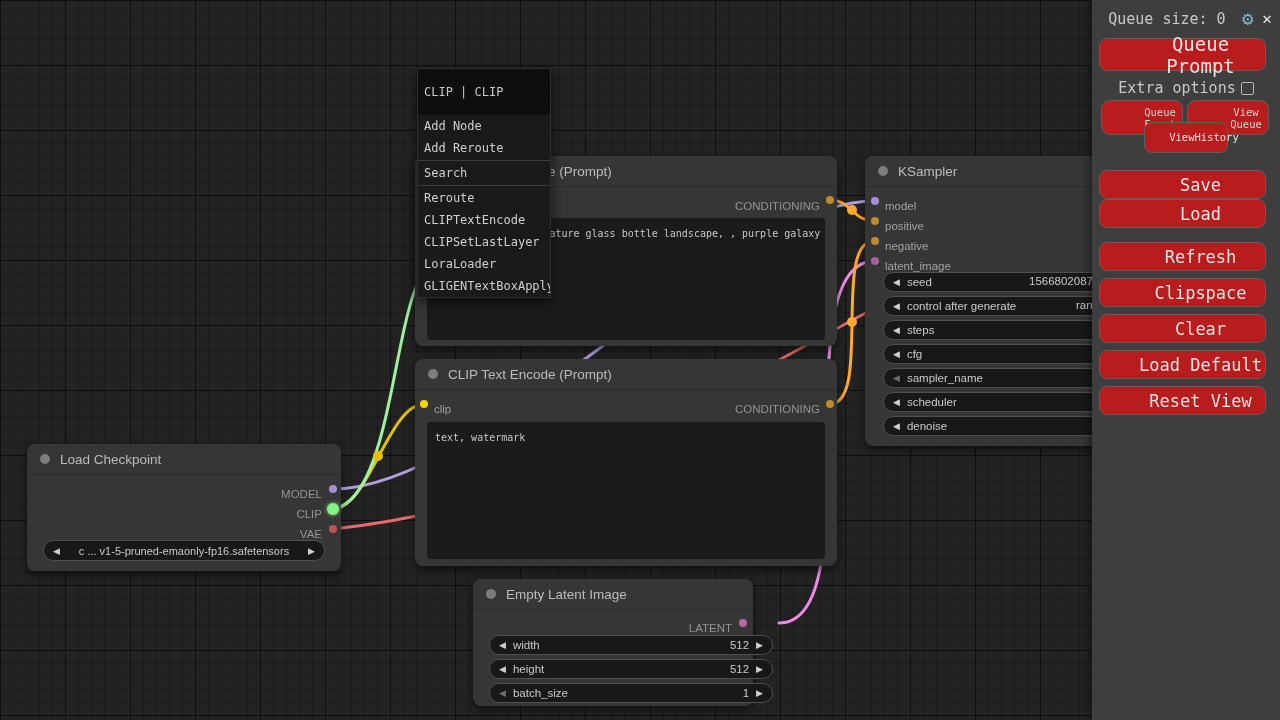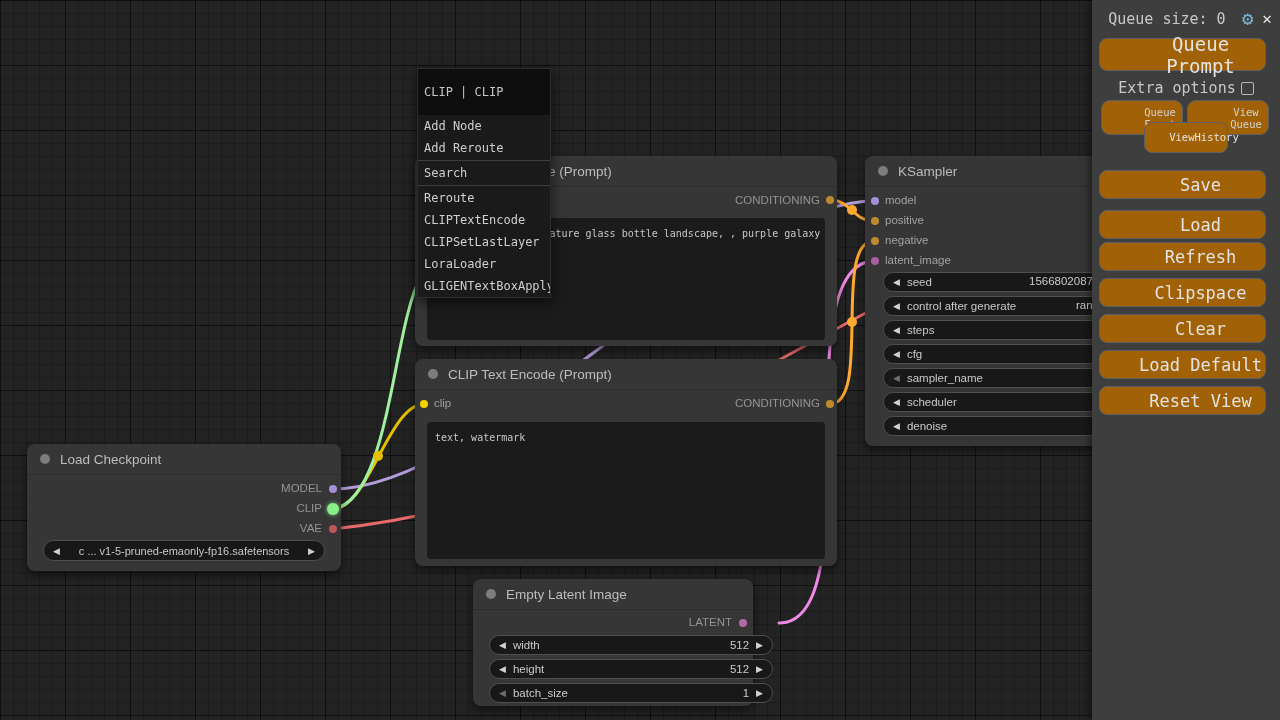--- a/index.html
+++ b/index.html
@@ -16,21 +16,21 @@
   .links{position:absolute;left:0;top:0;}
   
   .node{position:absolute;background:#363636;border-radius:8px;
     box-shadow:0 4px 10px rgba(0,0,0,.55);color:#b9b9b9;}
   .node-header{height:30px;display:flex;align-items:center;gap:10px;
     padding:0 13px;font-size:13.5px;color:#bcbcbc;
     border-bottom:1px solid #2c2c2c;white-space:nowrap;overflow:hidden;}
   .title-dot{flex:0 0 auto;width:10px;height:10px;border-radius:50%;background:#7d7d7d;}
   .dot{position:absolute;width:8px;height:8px;border-radius:50%;}
   .dot.big{width:12px;height:12px;box-shadow:0 0 4px rgba(140,240,140,.8);}
-  .slot-label{position:absolute;font-size:11.5px;color:#949494;white-space:nowrap;}
+  .slot-label{position:absolute;font-size:11.5px;color:#949494;white-space:nowrap;margin-top:6px;}
   .slot-label.in{color:#a2a2a2;}
   .textbox{position:absolute;background:#1b1b1b;border-radius:4px;
     padding:10px 8px;font-family:"DejaVu Sans Mono",monospace;font-size:10px;
     color:#c7c7c7;white-space:nowrap;overflow:hidden;box-sizing:border-box;}
   .widget{position:absolute;height:20px;background:#181818;
     border:1px solid #4f4f4f;border-radius:11px;display:flex;align-items:center;
     gap:7px;padding:0 9px;box-sizing:border-box;font-size:11.5px;color:#c9c9c9;
     white-space:nowrap;}
   .widget .arr{font-size:9px;color:#d2d2d2;flex:0 0 auto;}
   .widget .arr.muted{color:#6e6e6e;}
@@ -48,21 +48,21 @@
   .ctx-sep{height:1px;background:#3c3c3c;margin:1px 0;}
   
   .sidebar{position:absolute;left:1092px;top:0;width:188px;height:720px;
     background:#3e3e3e;font-family:"DejaVu Sans Mono",monospace;
     box-shadow:-3px 0 8px rgba(0,0,0,.45);}
   .sb-row1{position:absolute;left:9px;right:8px;top:9px;display:flex;
     align-items:center;gap:9px;}
   .sb-queue-label{flex:1;font-size:15px;color:#c8c8c8;text-align:center;}
   .sb-gear{font-size:19px;color:#7fb2cf;line-height:1;}
   .sb-close{font-size:16px;color:#e6e6e6;font-weight:bold;line-height:1;}
-  .sb-btn{position:absolute;background:#a16207;border:1px solid #5f5f5f;
+  .sb-btn{position:absolute;background:#b91c1c;border:1px solid #5f5f5f;
     border-radius:8px;color:#e3e3e3;display:flex;align-items:center;
     justify-content:center;box-sizing:border-box;text-align:center;padding-left:36px;}
   .sb-queue-prompt{left:7px;width:167px;top:38px;height:33px;font-size:19px;}
   .sb-extra{position:absolute;left:0;right:0;top:79px;display:flex;
     align-items:center;justify-content:center;gap:5px;font-size:15px;color:#c8c8c8;}
   .sb-checkbox{width:13px;height:13px;border:1.5px solid #b8b8b8;border-radius:2px;
     box-sizing:border-box;background:transparent;}
   .sb-small{top:100px;height:35px;font-size:10.5px;border-radius:9px;color:#d2d2d2;}
   .sb-qf{left:9px;width:82px;}
   .sb-vq{left:95px;width:82px;}
@@ -235,20 +235,20 @@
       <span>Extra options</span>
       <span class="sb-checkbox"></span>
     </div>
     <div class="sb-btn sb-small sb-qf">Queue Front</div>
     <div class="sb-btn sb-small sb-vq">View Queue</div>
     <div class="sb-btn sb-vh">
       <span>View</span>
       <span>History</span>
     </div>
     <div class="sb-btn sb-action" style="top:170px;">Save</div>
-    <div class="sb-btn sb-action" style="top:210px;">Load</div>
+    <div class="sb-btn sb-action" style="top:199px;">Load</div>
     <div class="sb-btn sb-action" style="top:242px;">Refresh</div>
     <div class="sb-btn sb-action" style="top:278px;">Clipspace</div>
     <div class="sb-btn sb-action" style="top:314px;">Clear</div>
     <div class="sb-btn sb-action" style="top:350px;">Load Default</div>
     <div class="sb-btn sb-action" style="top:386px;">Reset View</div>
   </div>
 </div>
 
 </body></html>

